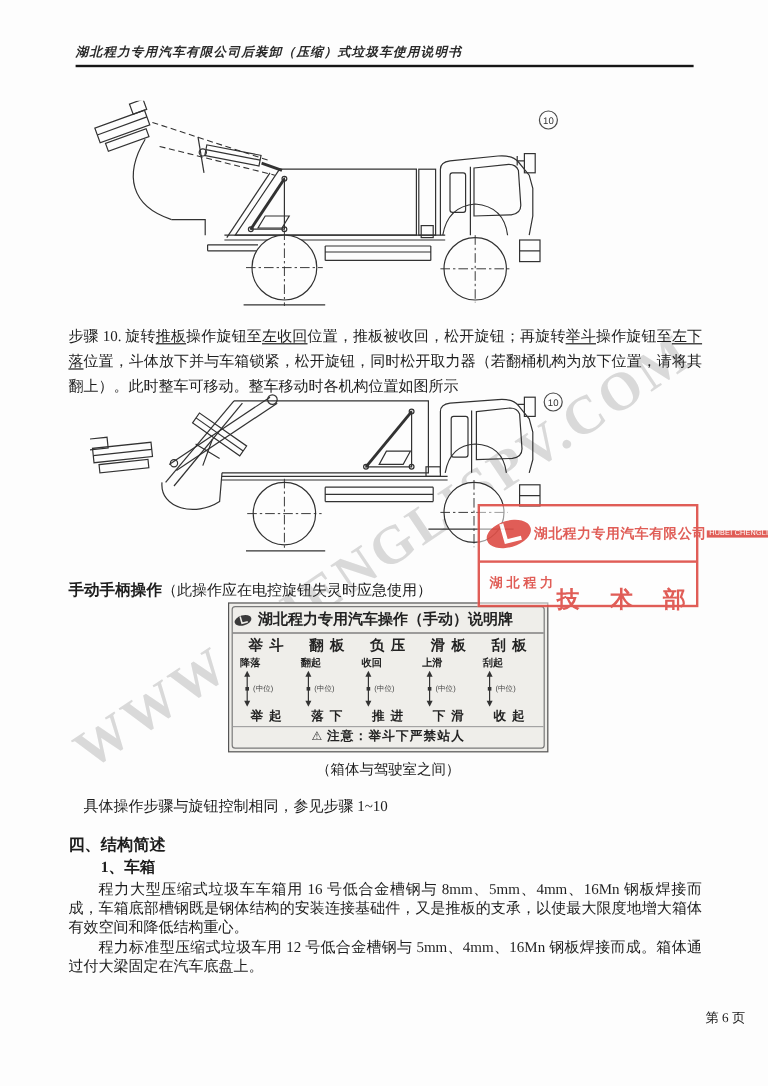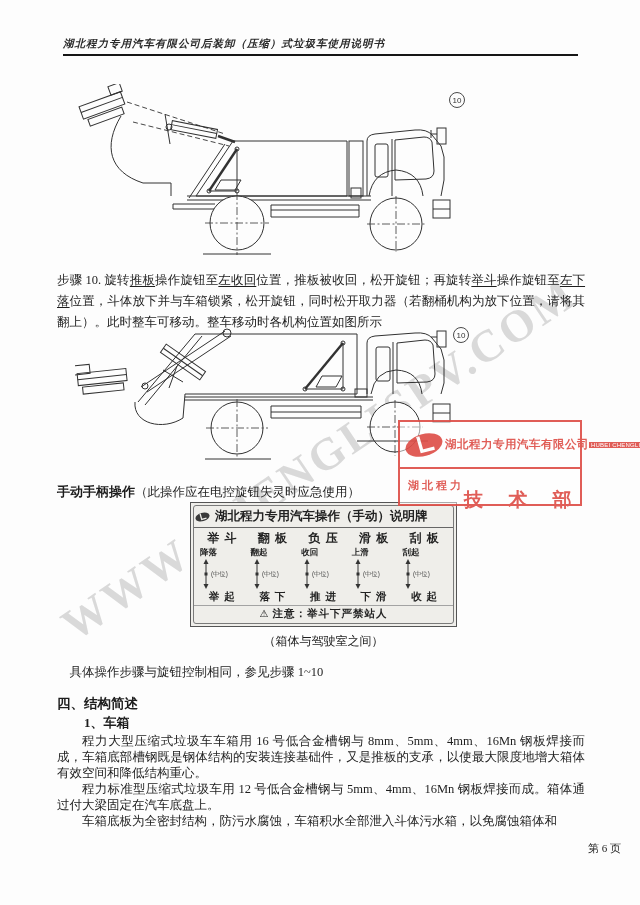--- a/index.html
+++ b/index.html
@@ -309,16 +309,15 @@
 
 <div class="abs caption">（箱体与驾驶室之间）</div>
 
 <p class="abs para ref-line">具体操作步骤与旋钮控制相同，参见步骤 1~10</p>
 
 <div class="abs sec-head">四、结构简述</div>
 <div class="abs sub-head">1、车箱</div>
 <div class="abs para body-text">
   <p>程力大型压缩式垃圾车车箱用 16 号低合金槽钢与 8mm、5mm、4mm、16Mn 钢板焊接而成，车箱底部槽钢既是钢体结构的安装连接基础件，又是推板的支承，以使最大限度地增大箱体有效空间和降低结构重心。</p>
   <p>程力标准型压缩式垃圾车用 12 号低合金槽钢与 5mm、4mm、16Mn 钢板焊接而成。箱体通过付大梁固定在汽车底盘上。</p>
-  <p>车箱底板为全密封结构，防污水腐蚀，车箱积水全部泄入斗体污水箱，以免腐蚀箱体和</p>
 </div>
 
 <div class="abs footer">第 6 页</div>
 
 </body></html>

